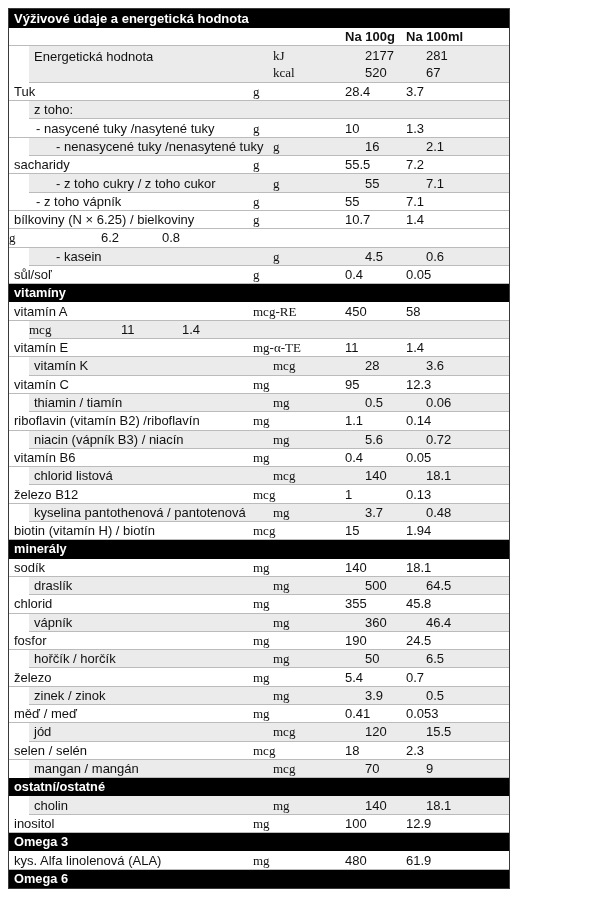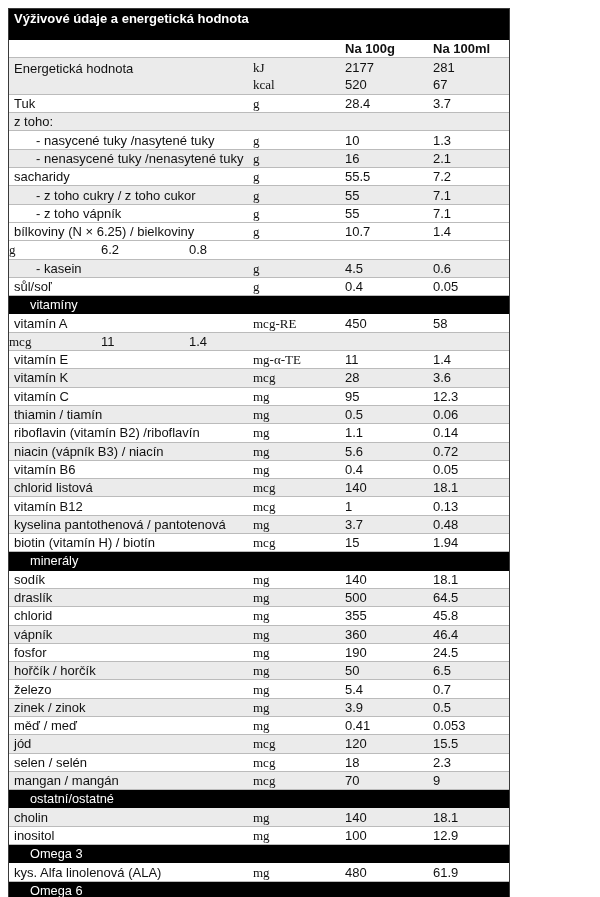--- a/index.html
+++ b/index.html
@@ -16,59 +16,59 @@
     width: 500px;
     border: 1.5px solid #3a3a3a;
     background: #ffffff;
     box-sizing: content-box;
   }
   .title-bar {
     background: #000000;
     color: #ffffff;
     font-weight: bold;
     font-size: 13px;
-    height: 31px;
+    height: 19px;
     line-height: 19px;
     padding-left: 5px;
     white-space: nowrap;
     overflow: hidden;
   }
   .section-bar {
     background: #000000;
     color: #ffffff;
-    font-weight: normal;
+    font-weight: bold;
     font-size: 12.8px;
     height: 18.3px;
     line-height: 18.3px;
-    padding-left: 21px;
+    padding-left: 5px;
     white-space: nowrap;
     overflow: hidden;
   }
   .row {
     display: flex;
     align-items: center;
     height: 18.3px;
     box-sizing: border-box;
     border-bottom: 1px solid #bbbbbb;
     font-size: 13px;
     background: #ffffff;
     white-space: nowrap;
   }
-  .row.shaded { background: #ebebeb; }
+  .row.shaded { background: #ebebeb; margin-left: 20px; }
   .row.multi { height: 36.6px; align-items: stretch; }
   .c-label {
     width: 244px;
     padding-left: 5px;
     box-sizing: border-box;
     overflow: hidden;
     flex: 0 0 auto;
   }
   .c-label.indent { padding-left: 27px; }
   .c-unit  { width: 92px;  flex: 0 0 auto; overflow: hidden; font-family: Liberation Serif, serif; }
-  .c-v1    { width: 88px;  flex: 0 0 auto; overflow: hidden; }
+  .c-v1    { width: 61px;  flex: 0 0 auto; overflow: hidden; }
   .c-v2    { flex: 1 1 auto; overflow: hidden; }
   .row.head .c-v1, .row.head .c-v2 { font-weight: bold; }
   .row.multi .c-label { padding-top: 1.5px; line-height: 17px; }
   .row.multi .c-unit, .row.multi .c-v1, .row.multi .c-v2 {
     display: flex; flex-direction: column; justify-content: center;
   }
   .ln { line-height: 17px; height: 17px; }
 </style>
 </head>
 <body>
@@ -346,21 +346,21 @@
           <div class="ln">mcg</div>
         </div>
     <div class="c-v1">
           <div class="ln">140</div>
         </div>
     <div class="c-v2">
           <div class="ln">18.1</div>
         </div>
   </div>
       <div class="row">
-    <div class="c-label">vitamín B12</div>
+    <div class="c-label">železo B12</div>
     <div class="c-unit">
           <div class="ln">mcg</div>
         </div>
     <div class="c-v1">
           <div class="ln">1</div>
         </div>
     <div class="c-v2">
           <div class="ln">0.13</div>
         </div>
   </div>

